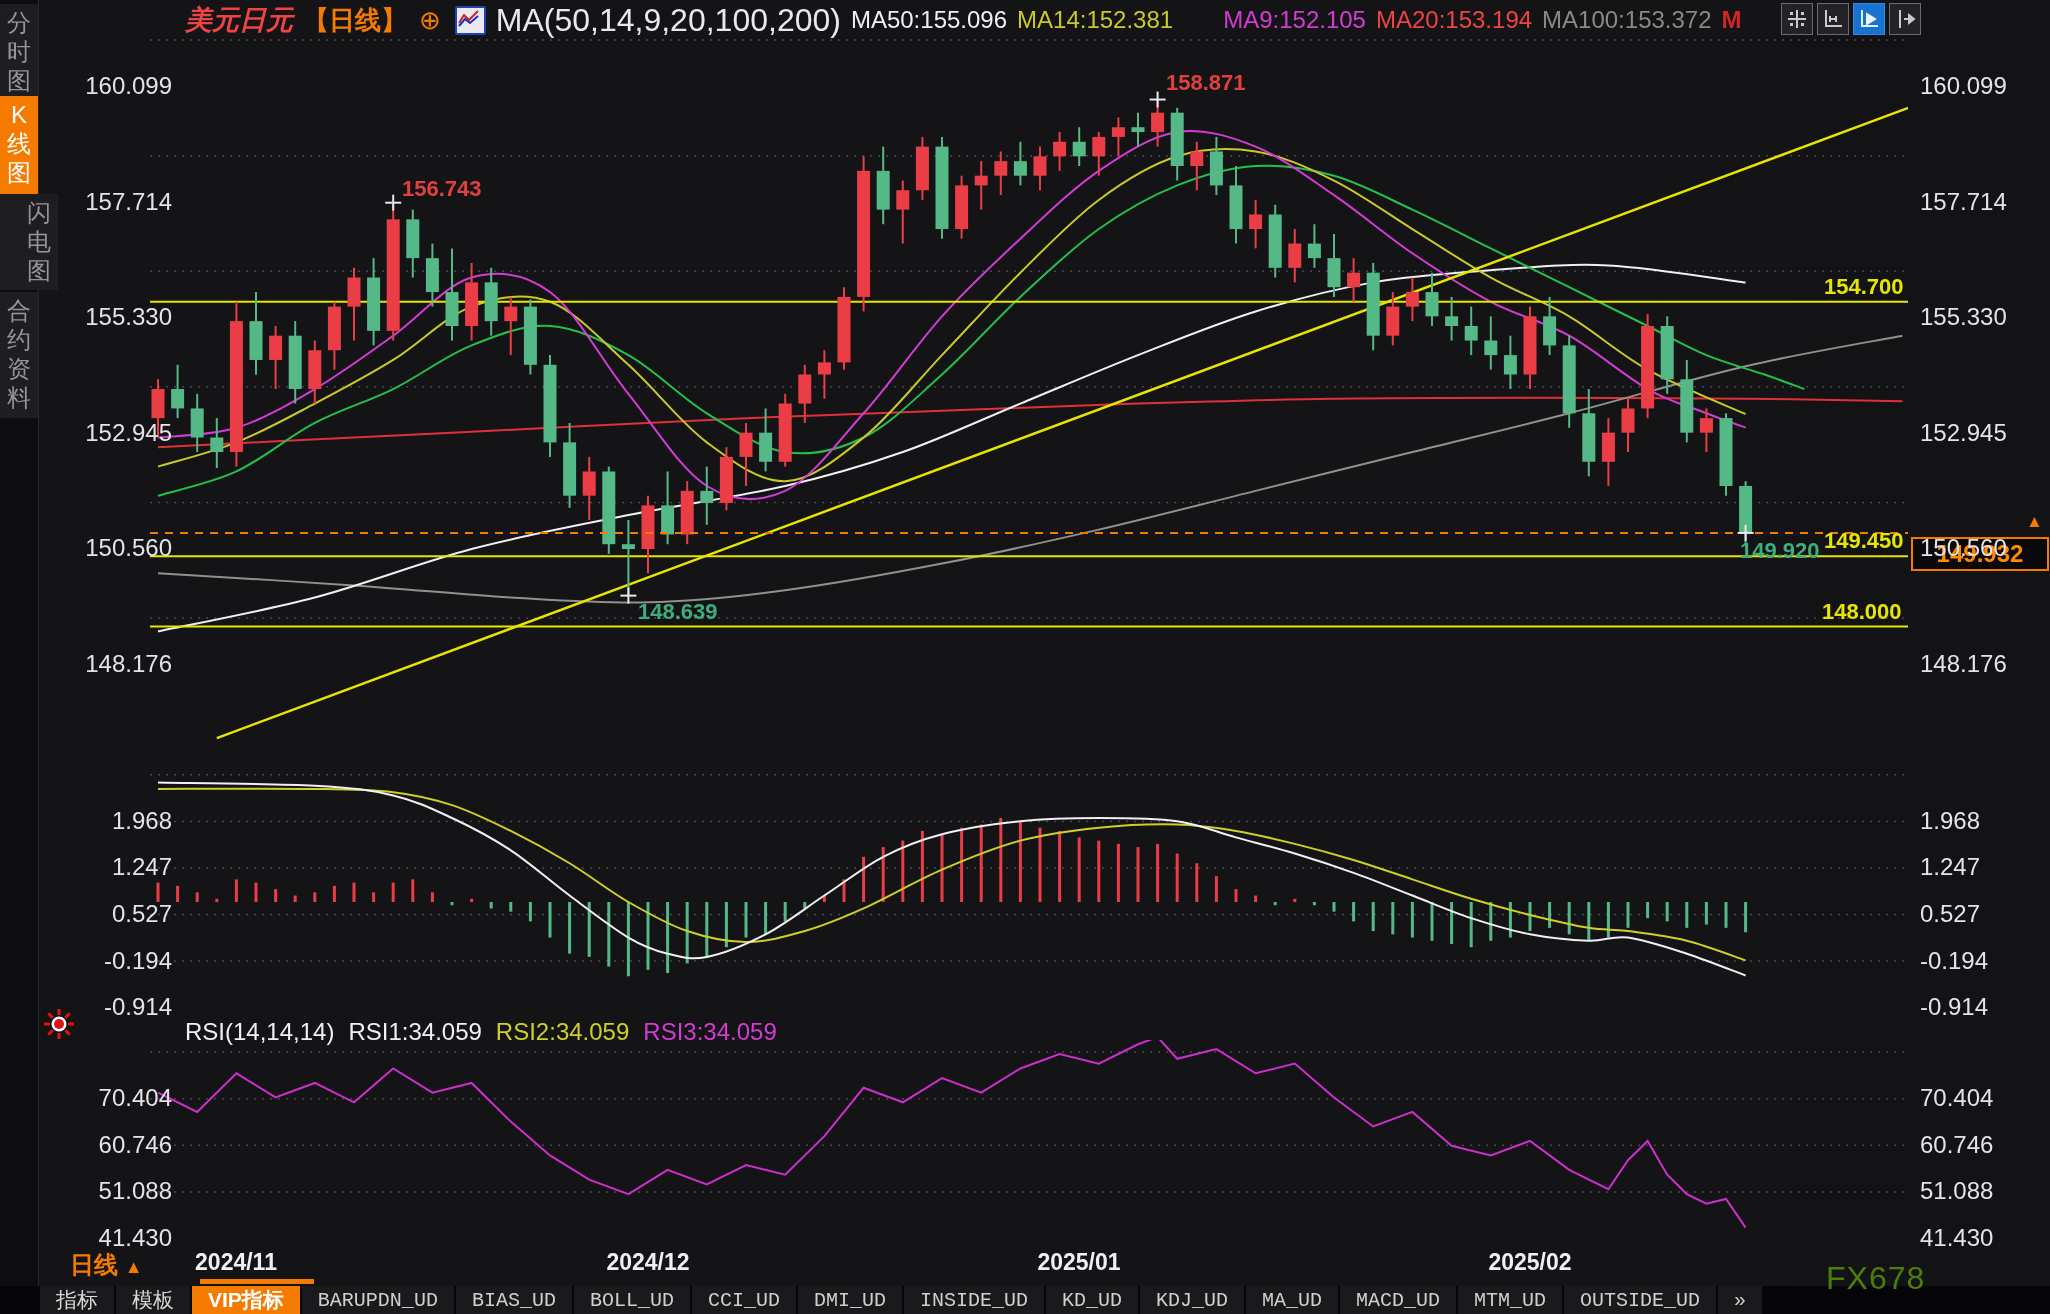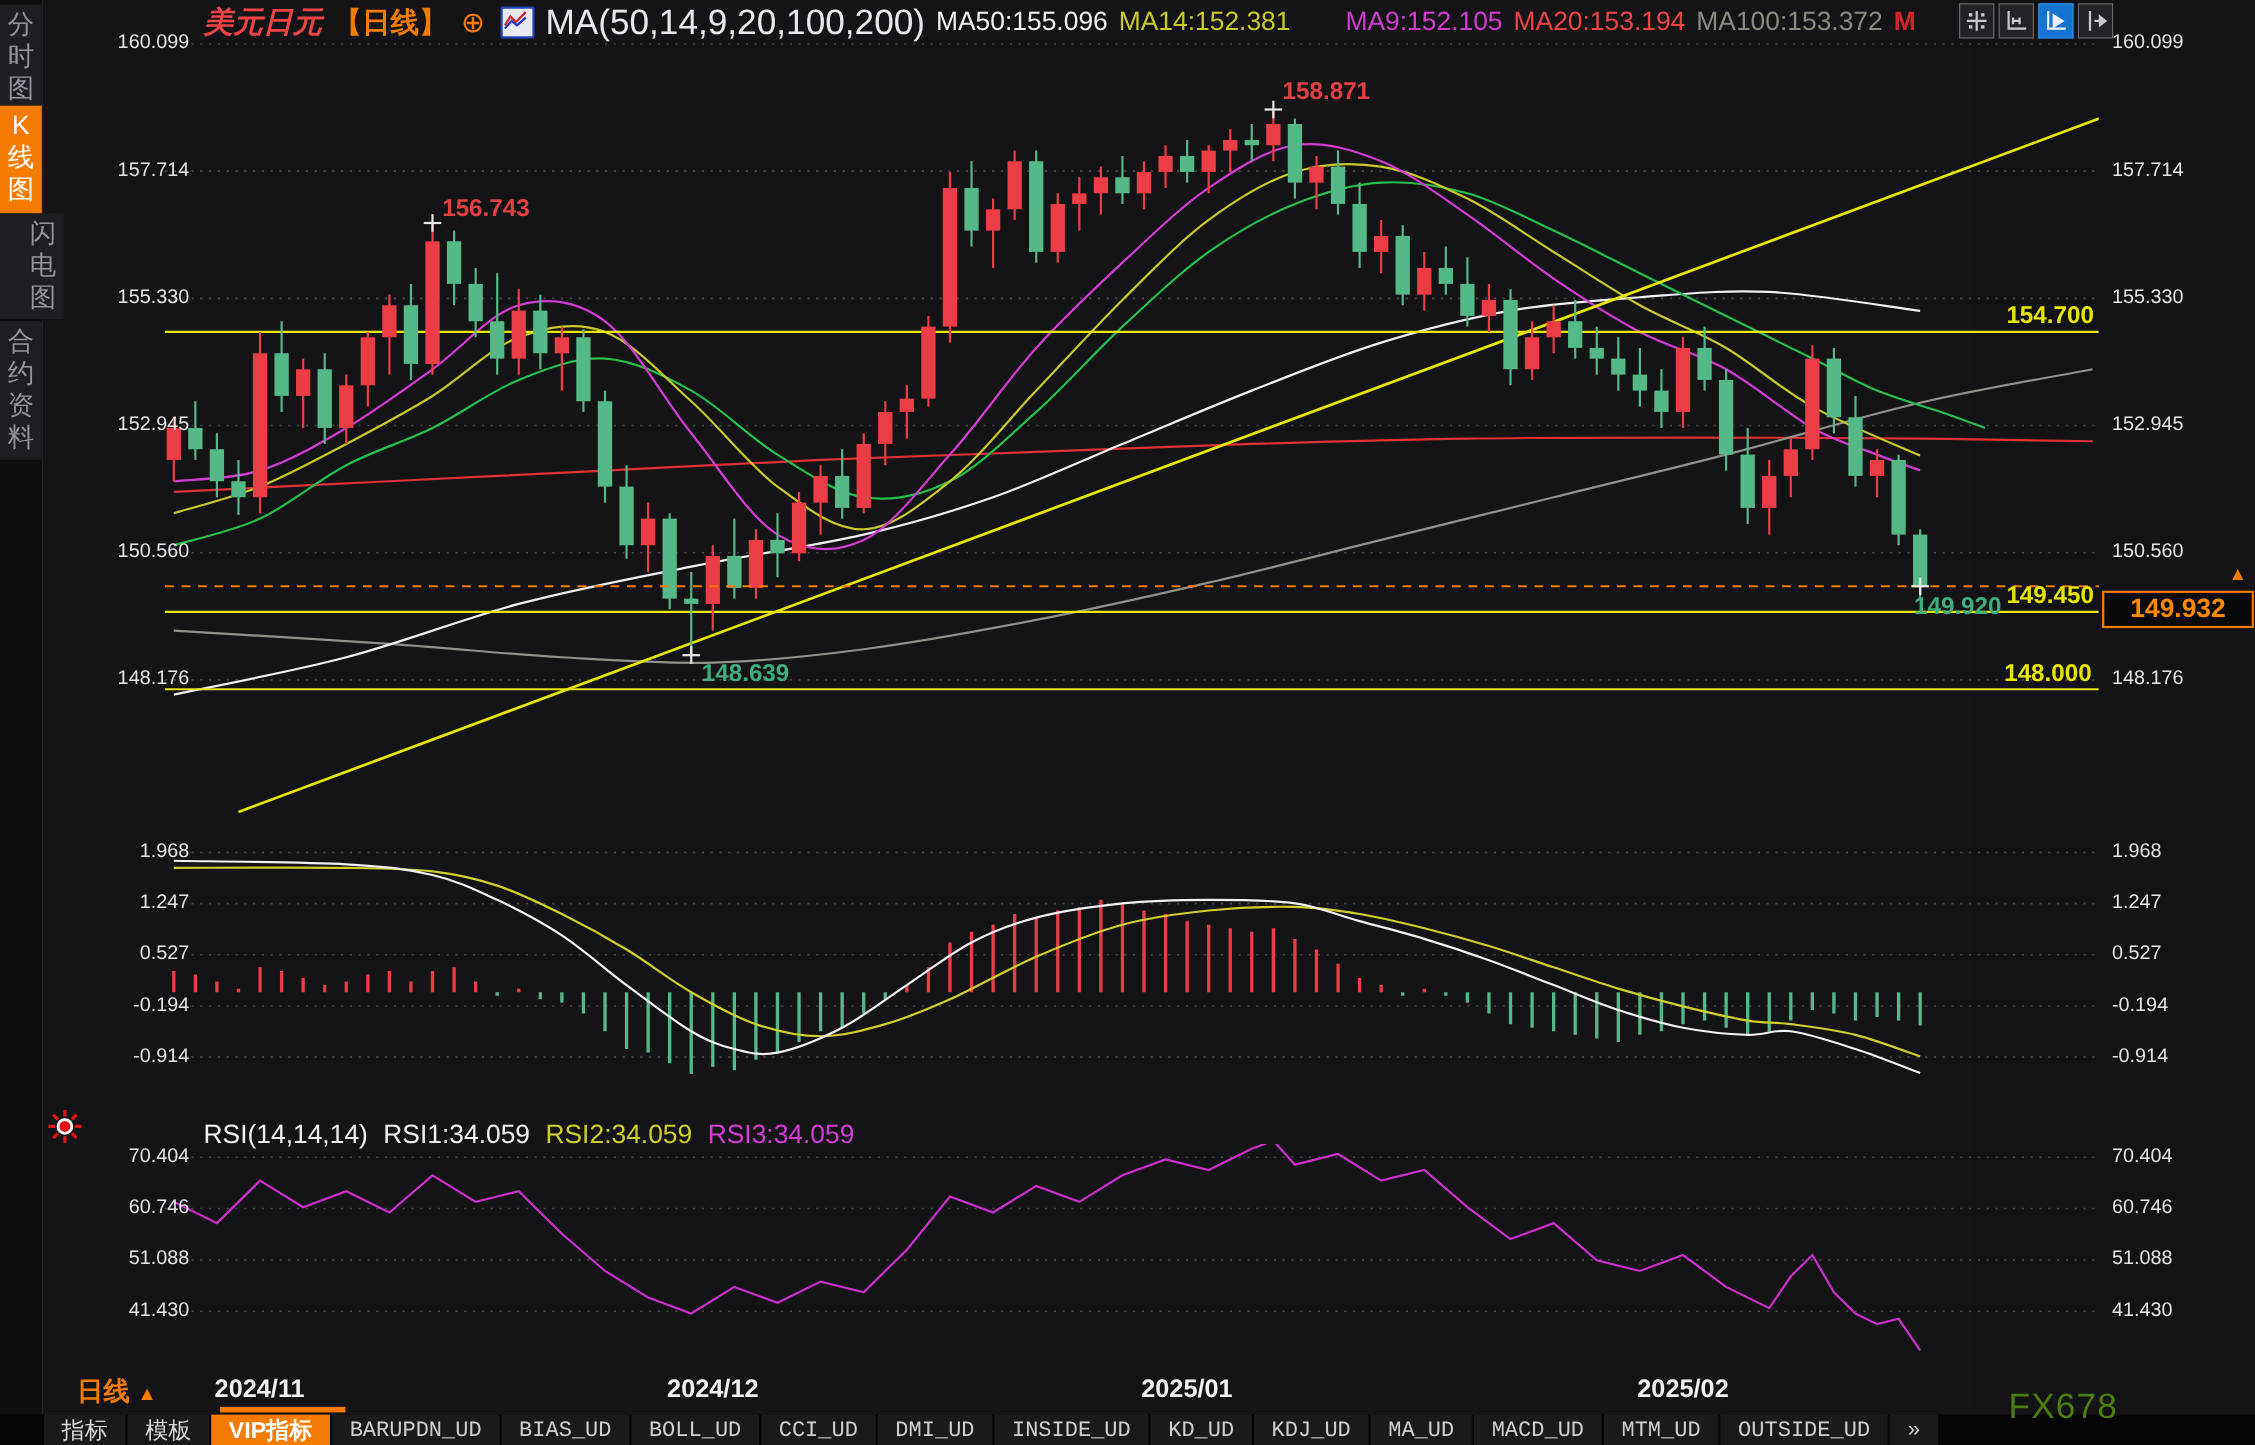--- a/index.html
+++ b/index.html
@@ -16,21 +16,21 @@
   .h-per{color:#f57a00;font-size:26px;font-weight:bold;}
   .h-comp{color:#f57a00;font-size:26px;margin-left:2px;}
   .h-ma{color:#e8e8ee;font-size:32px;}
   .h-val{font-size:24px;}
   #logo-ic{width:27px;height:25px;background:#e9e9f2;border:2px solid #2244bb;border-radius:2px;position:relative;margin-left:4px;}
   
   #tools{position:absolute;left:1781px;top:3px;display:flex;gap:4px;}
   .tool{width:30px;height:30px;background:#232327;border:1px solid #6a6a72;display:flex;align-items:center;justify-content:center;cursor:pointer;}
   .tool.active{background:#1673d2;border-color:#2f8ae6;}
   
-  .ax{position:absolute;color:#e3e3e8;font-size:18px;}
+  .ax{position:absolute;color:#e3e3e8;font-size:24px;margin-top:44px;}
   .ax.left{left:38px;width:134px;text-align:right;}
   .ax.right{left:1920px;text-align:left;}
   
   .phdr{position:absolute;left:185px;display:flex;gap:14px;font-size:24px;white-space:nowrap;}
   
   .ann{position:absolute;font-size:22px;font-weight:bold;}
   .lvl-y{color:#e6e600;} .lvl-t{color:#3fae7e;} .ann-r{color:#e04040;}
   #pricebox{position:absolute;left:1911px;top:537px;width:134px;height:30px;border:2px solid #f57a00;background:#0a0a0c;
     color:#ff8a00;font-size:24px;font-weight:bold;text-align:center;line-height:30px;}
   #price-arrow{position:absolute;left:2026px;top:512px;color:#f57a00;font-size:17px;}

